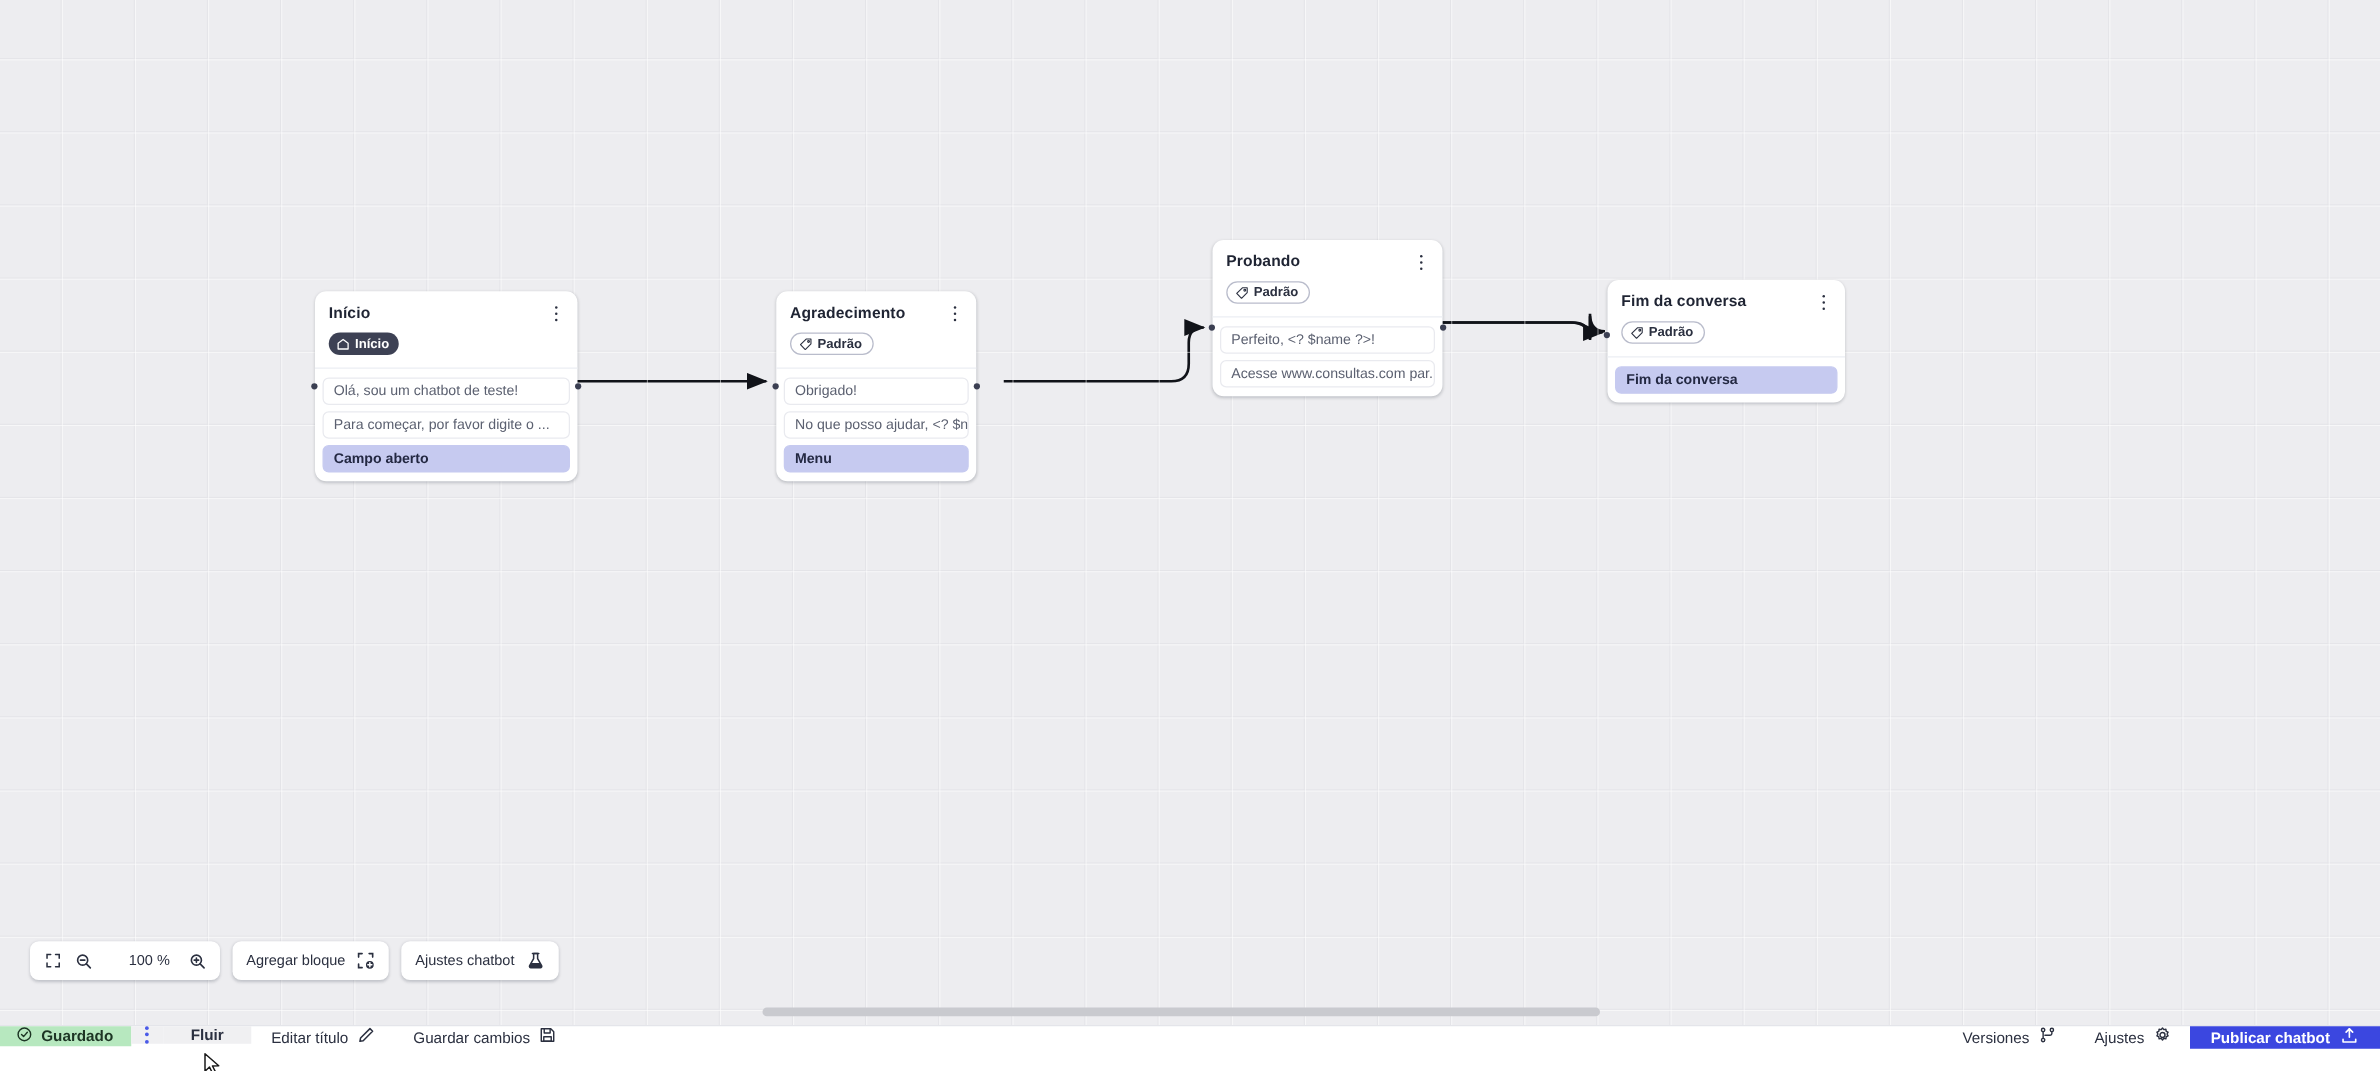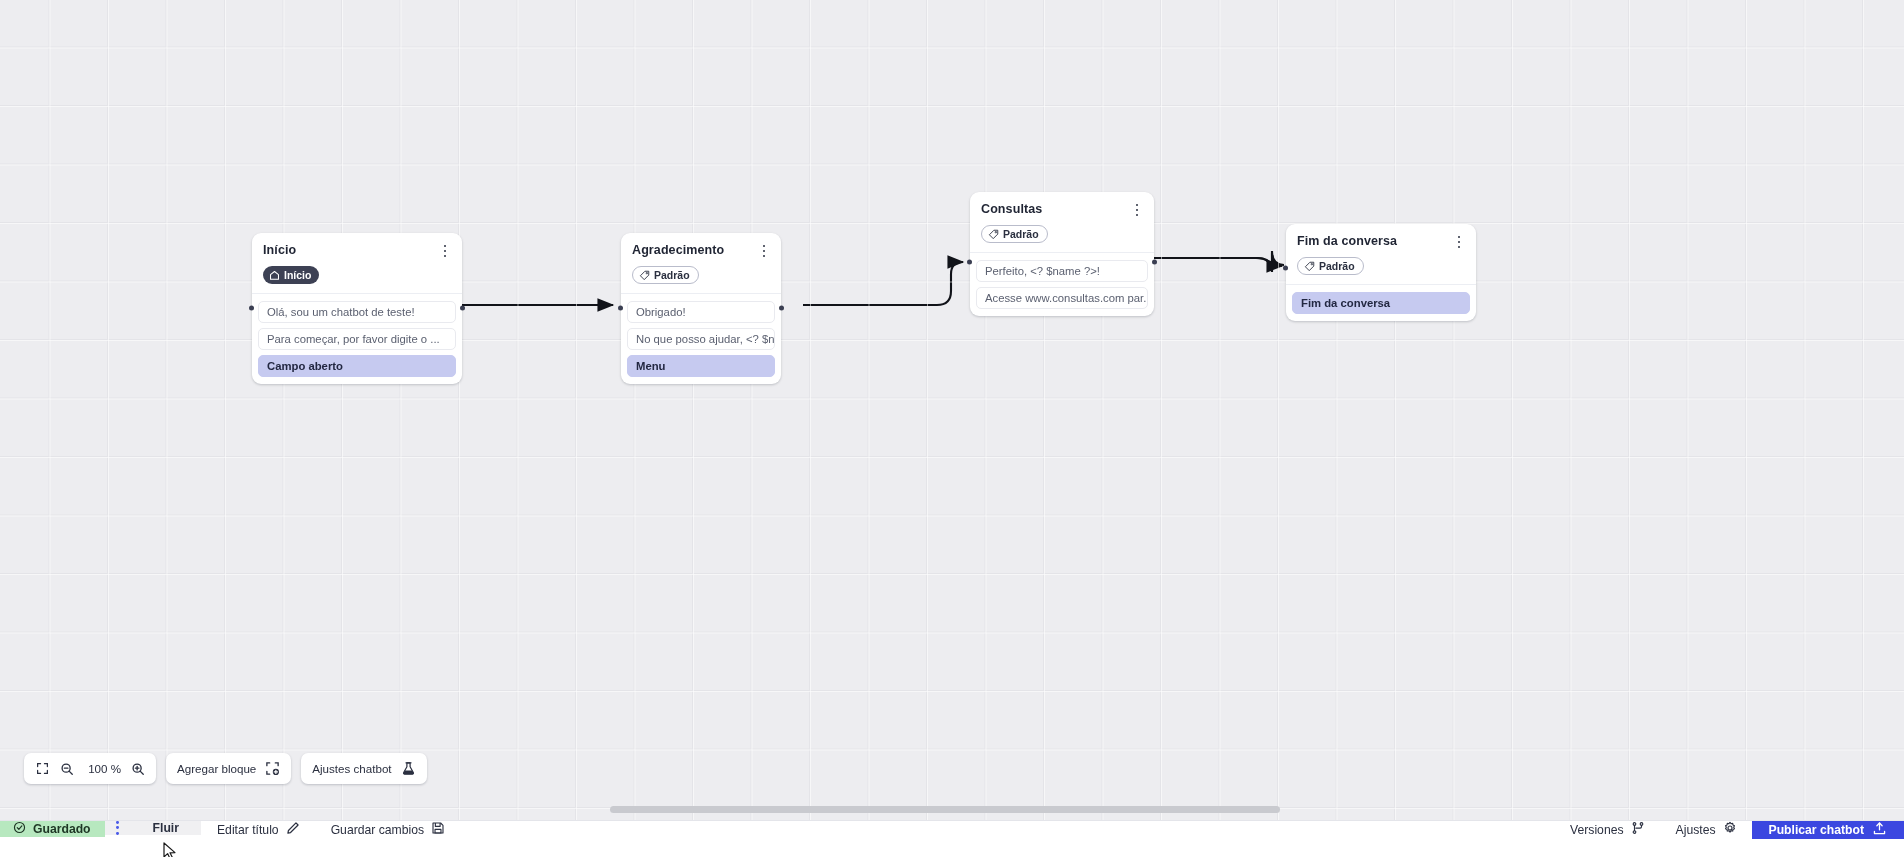--- a/index.html
+++ b/index.html
@@ -124,21 +124,21 @@
     background: #ffffff;
     border-radius: 7px;
     box-shadow: 0 1px 3px rgba(16,24,40,.14), 0 1px 2px rgba(16,24,40,.07);
     padding: 0 11px;
     gap: 9px;
     font-size: 11.6px;
     color: #2b3040;
     cursor: pointer;
   }
   .tb-group .lbl { font-weight: normal; color: #2b3040; white-space: nowrap; }
-  .zoom-val { font-size: 11.6px; color: #2b3040; min-width: 38px; text-align: right; }
+  .zoom-val { font-size: 11.6px; color: #2b3040; min-width: 38px; text-align: left; margin-left: 20px; }
   .tb-ico { display: flex; align-items: center; justify-content: center; width: 15px; height: 15px; cursor: pointer; }
 
   
   #hscroll {
     position: absolute;
     left: 0; bottom: 6px;
     width: 1904px; height: 10px;
     z-index: 15;
   }
   #hscroll .thumb {
@@ -276,21 +276,21 @@
         <div class="row">Obrigado!</div>
         <div class="row">No que posso ajudar, &lt;? $name ...</div>
         <div class="row accent">Menu</div>
       </div>
     </div>
 
     <div class="node" style="left:970px; top:192px; width:184px;">
       <div class="port" style="left:-3px; top:70px;"></div>
       <div class="port" style="right:-3px; top:70px;"></div>
       <div class="node-head">
-        <div class="node-title">Consultas</div>
+        <div class="node-title">Probando</div>
         <div class="kebab">
             <i></i>
             <i></i>
             <i></i>
           </div>
         <div class="badge default">
           <span>
             <svg width="11" height="11" viewBox="0 0 16 16" fill="none" stroke="#2b3040" stroke-width="1.3" stroke-linejoin="round">
               <path d="M8.6 1.8 H14.2 V7.4 L7.6 14 L2 8.4 Z"></path>
               <circle cx="11.4" cy="4.6" r="1.05"></circle>

